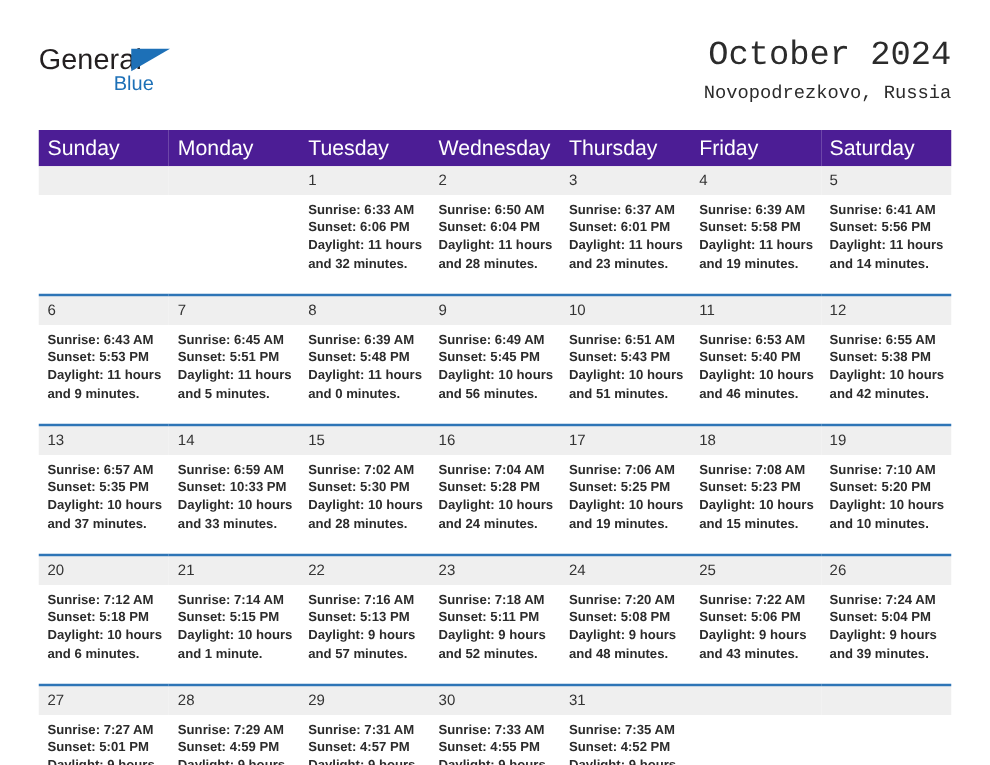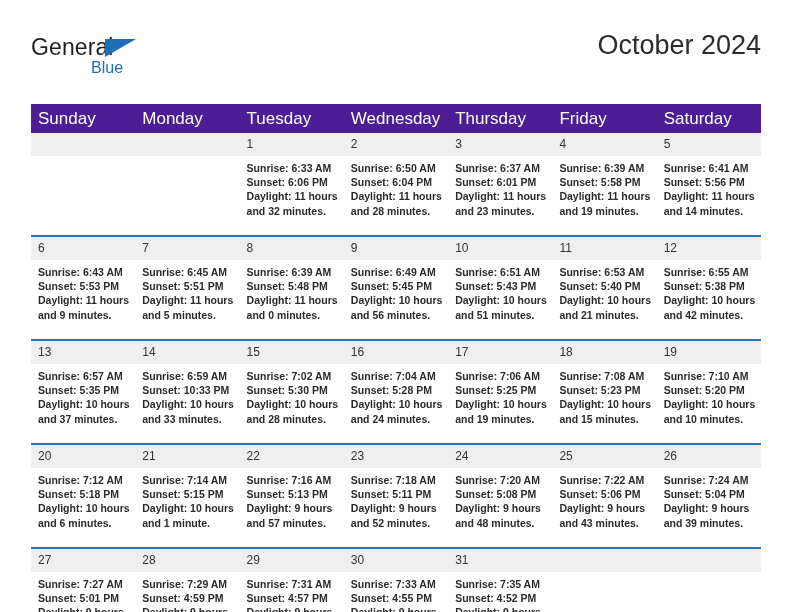--- a/index.html
+++ b/index.html
@@ -61,20 +61,21 @@
     font-size: 16px;
     color: #1d70b7;
     line-height: 26px;
   }
 
   .titles {
     position: absolute;
     right: 0;
     top: 0;
     text-align: right;
+    font-family: Liberation Mono, monospace;
   }
   .cal-title {
     font-size: 27px;
     font-weight: normal;
     color: #2b2b2b;
     line-height: 34px;
     white-space: nowrap;
   }
   .cal-subtitle {
     font-size: 15px;
@@ -147,20 +148,21 @@
   <div class="header">
 
     <div class="brand">
       <span class="brand-general">General</span>
       <span class="brand-tri"></span>
       <span class="brand-blue">Blue</span>
     </div>
 
     <div class="titles">
       <div class="cal-title">October 2024</div>
+      <div class="cal-subtitle">Novopodrezkovo, Russia</div>
     </div>
 
   </div>
 
   <table class="calendar">
     <thead>
       <tr>
         <th>Sunday</th>
         <th>Monday</th>
         <th>Tuesday</th>
@@ -281,21 +283,21 @@
               <div class="line">Daylight: 10 hours</div>
               <div class="line">and 51 minutes.</div>
             </div>
           </td>
           <td>
             <div class="daynum">11</div>
             <div class="info">
               <div class="line">Sunrise: 6:53 AM</div>
               <div class="line">Sunset: 5:40 PM</div>
               <div class="line">Daylight: 10 hours</div>
-              <div class="line">and 21 minutes.</div>
+              <div class="line">and 46 minutes.</div>
             </div>
           </td>
           <td>
             <div class="daynum">12</div>
             <div class="info">
               <div class="line">Sunrise: 6:55 AM</div>
               <div class="line">Sunset: 5:38 PM</div>
               <div class="line">Daylight: 10 hours</div>
               <div class="line">and 42 minutes.</div>
             </div>

